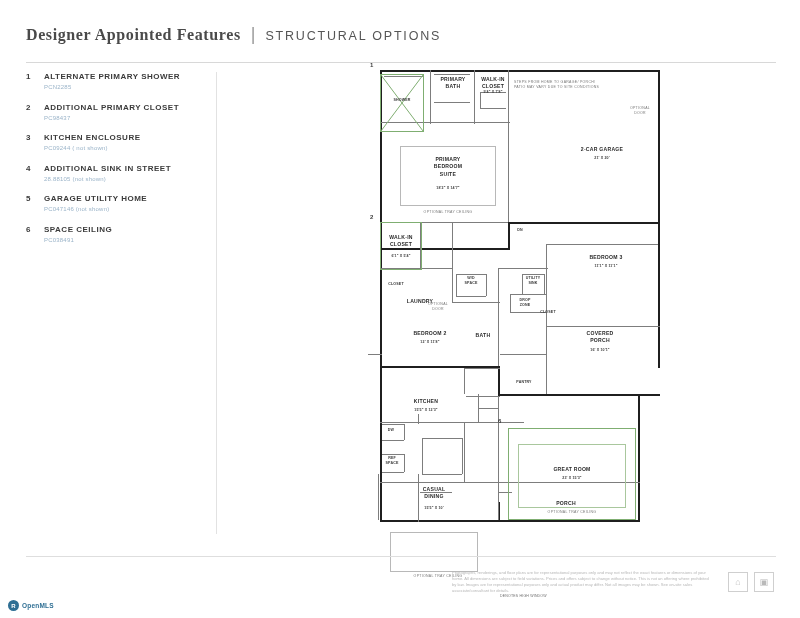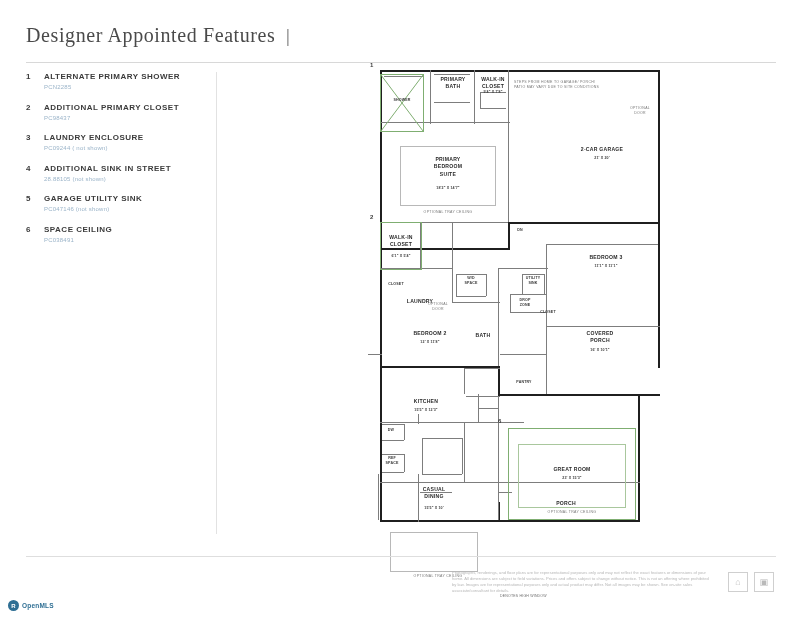--- a/index.html
+++ b/index.html
@@ -28,24 +28,24 @@
     top: 24px;
     width: 750px;
   }
   .title-row {
     display: flex;
     align-items: baseline;
     gap: 8px;
   }
   .title-main {
     font-family: "Liberation Serif", serif;
-    font-size: 20px;
+    font-size: 16px;
     letter-spacing: 0.6px;
     color: #4a4a4a;
-    font-weight: normal;
+    font-weight: bold;
   }
   .title-divider {
     font-size: 18px;
     color: #9a9a9a;
     font-weight: 300;
     margin: 0 2px;
   }
   .title-sub {
     font-family: "Liberation Sans", sans-serif;
     font-size: 12.5px;
@@ -272,48 +272,49 @@
 </style>
 </head>
 <body>
 
 <div class="page">
 
   <div class="header">
     <div class="title-row">
       <span class="title-main">Designer Appointed Features</span>
       <span class="title-divider">|</span>
+      <span class="title-sub">STRUCTURAL OPTIONS</span>
     </div>
   </div>
   <div class="header-rule"></div>
 
   <div class="features">
     <div class="feature">
       <span class="feature-num">1</span>
       <div class="feature-name">ALTERNATE PRIMARY SHOWER</div>
       <div class="feature-code">PCN2285</div>
     </div>
     <div class="feature">
       <span class="feature-num">2</span>
       <div class="feature-name">ADDITIONAL PRIMARY CLOSET</div>
       <div class="feature-code">PC98437</div>
     </div>
     <div class="feature">
       <span class="feature-num">3</span>
-      <div class="feature-name">LAUNDRY ENCLOSURE</div>
+      <div class="feature-name">KITCHEN ENCLOSURE</div>
       <div class="feature-code">PC09244 ( not shown)</div>
     </div>
     <div class="feature">
       <span class="feature-num">4</span>
       <div class="feature-name">ADDITIONAL SINK IN STREET</div>
       <div class="feature-code">28.88105 (not shown)</div>
     </div>
     <div class="feature">
       <span class="feature-num">5</span>
-      <div class="feature-name">GARAGE UTILITY SINK</div>
+      <div class="feature-name">GARAGE UTILITY HOME</div>
       <div class="feature-code">PC047146 (not shown)</div>
     </div>
     <div class="feature">
       <span class="feature-num">6</span>
       <div class="feature-name">SPACE CEILING</div>
       <div class="feature-code">PC038491</div>
     </div>
   </div>
 
   <div class="vert-rule"></div>

